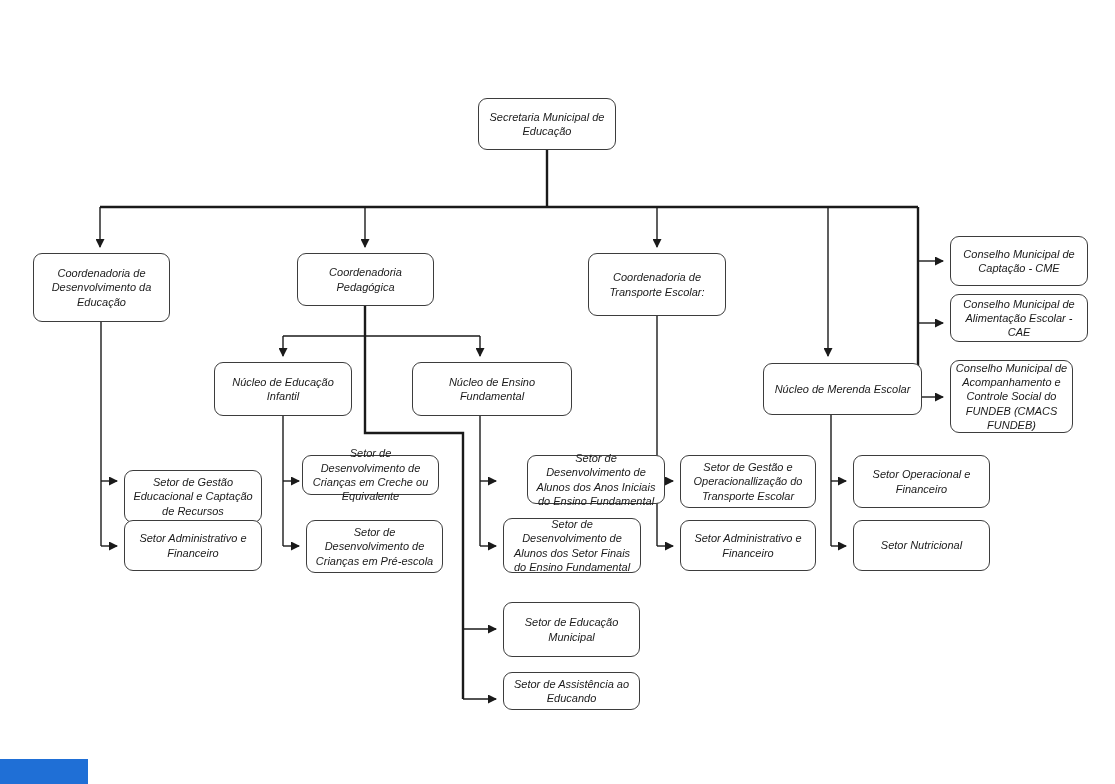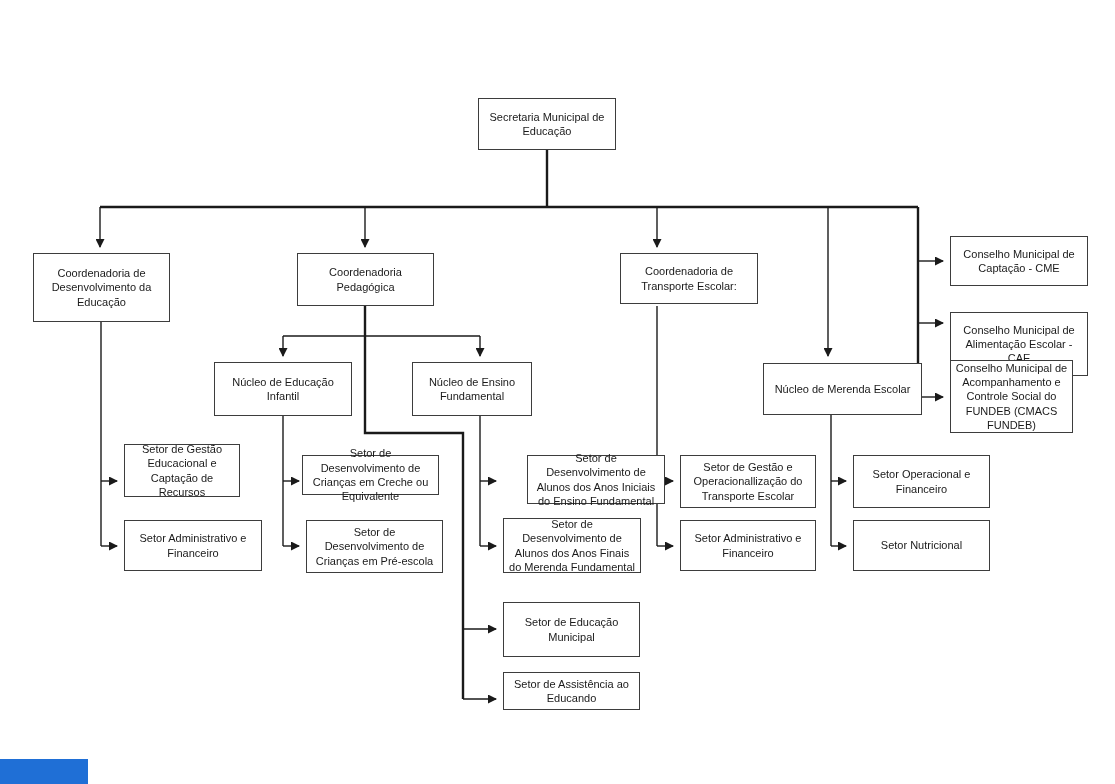--- a/index.html
+++ b/index.html
@@ -20,29 +20,30 @@
     left: 0;
     top: 0;
     width: 1115px;
     height: 784px;
   }
   .node {
     position: absolute;
     box-sizing: border-box;
     background: #ffffff;
     border: 1.4px solid #3d3d3d;
-    border-radius: 0;
+    border-radius: 9px;
     display: flex;
     align-items: center;
     justify-content: center;
     text-align: center;
     padding: 3px 4px;
     color: #1a1a1a;
     font-size: 11px;
     line-height: 1.3;
+    font-style: italic;
   }
   .node span { display: block; }
   .corner-strip {
     position: absolute;
     left: 0;
     top: 759px;
     width: 88px;
     height: 25px;
     background: #1f6fd6;
   }
@@ -103,60 +104,60 @@
   <div class="node" style="left:478px;top:98px;width:138px;height:52px">
     <span>Secretaria Municipal de Educação</span>
   </div>
 
   <div class="node" style="left:33px;top:253px;width:137px;height:69px">
     <span>Coordenadoria de Desenvolvimento da Educação</span>
   </div>
   <div class="node" style="left:297px;top:253px;width:137px;height:53px">
     <span>Coordenadoria Pedagógica</span>
   </div>
-  <div class="node" style="left:620px;top:253px;width:138px;height:51px">
+  <div class="node" style="left:588px;top:253px;width:138px;height:63px">
     <span>Coordenadoria de Transporte Escolar:</span>
   </div>
   <div class="node" style="left:950px;top:236px;width:138px;height:50px">
     <span>Conselho Municipal de Captação - CME</span>
   </div>
-  <div class="node" style="left:950px;top:312px;width:138px;height:64px">
+  <div class="node" style="left:950px;top:294px;width:138px;height:48px">
     <span>Conselho Municipal de Alimentação Escolar - CAE</span>
   </div>
   <div class="node" style="left:950px;top:360px;width:123px;height:73px">
     <span>Conselho Municipal de Acompanhamento e Controle Social do FUNDEB (CMACS FUNDEB)</span>
   </div>
 
   <div class="node" style="left:214px;top:362px;width:138px;height:54px">
     <span>Núcleo de Educação Infantil</span>
   </div>
-  <div class="node" style="left:412px;top:362px;width:120px;height:54px">
+  <div class="node" style="left:412px;top:362px;width:160px;height:54px">
     <span>Núcleo de Ensino Fundamental</span>
   </div>
   <div class="node" style="left:763px;top:363px;width:159px;height:52px">
     <span>Núcleo de Merenda Escolar</span>
   </div>
 
-  <div class="node" style="left:124px;top:444px;width:116px;height:53px">
+  <div class="node" style="left:124px;top:470px;width:138px;height:53px">
     <span>Setor de Gestão Educacional e Captação de Recursos</span>
   </div>
   <div class="node" style="left:124px;top:520px;width:138px;height:51px">
     <span>Setor Administrativo e Financeiro</span>
   </div>
   <div class="node" style="left:302px;top:455px;width:137px;height:40px">
     <span>Setor de Desenvolvimento de Crianças em Creche ou Equivalente</span>
   </div>
   <div class="node" style="left:306px;top:520px;width:137px;height:53px">
     <span>Setor de Desenvolvimento de Crianças em Pré-escola</span>
   </div>
   <div class="node" style="left:527px;top:455px;width:138px;height:49px">
     <span>Setor de Desenvolvimento de Alunos dos Anos Iniciais do Ensino Fundamental</span>
   </div>
   <div class="node" style="left:503px;top:518px;width:138px;height:55px">
-    <span>Setor de Desenvolvimento de Alunos dos Anos Finais do Merenda Fundamental</span>
+    <span>Setor de Desenvolvimento de Alunos dos Setor Finais do Ensino Fundamental</span>
   </div>
   <div class="node" style="left:680px;top:455px;width:136px;height:53px">
     <span>Setor de Gestão e Operacionallização do Transporte Escolar</span>
   </div>
   <div class="node" style="left:680px;top:520px;width:136px;height:51px">
     <span>Setor Administrativo e Financeiro</span>
   </div>
   <div class="node" style="left:853px;top:520px;width:137px;height:51px">
     <span>Setor Nutricional</span>
   </div>

